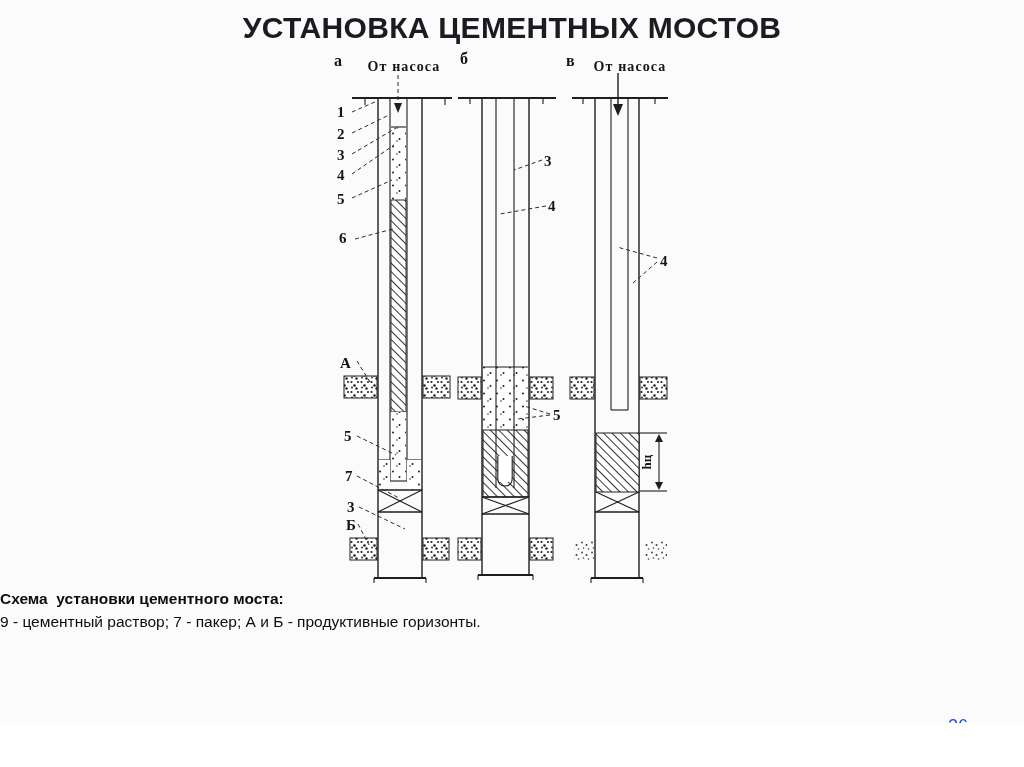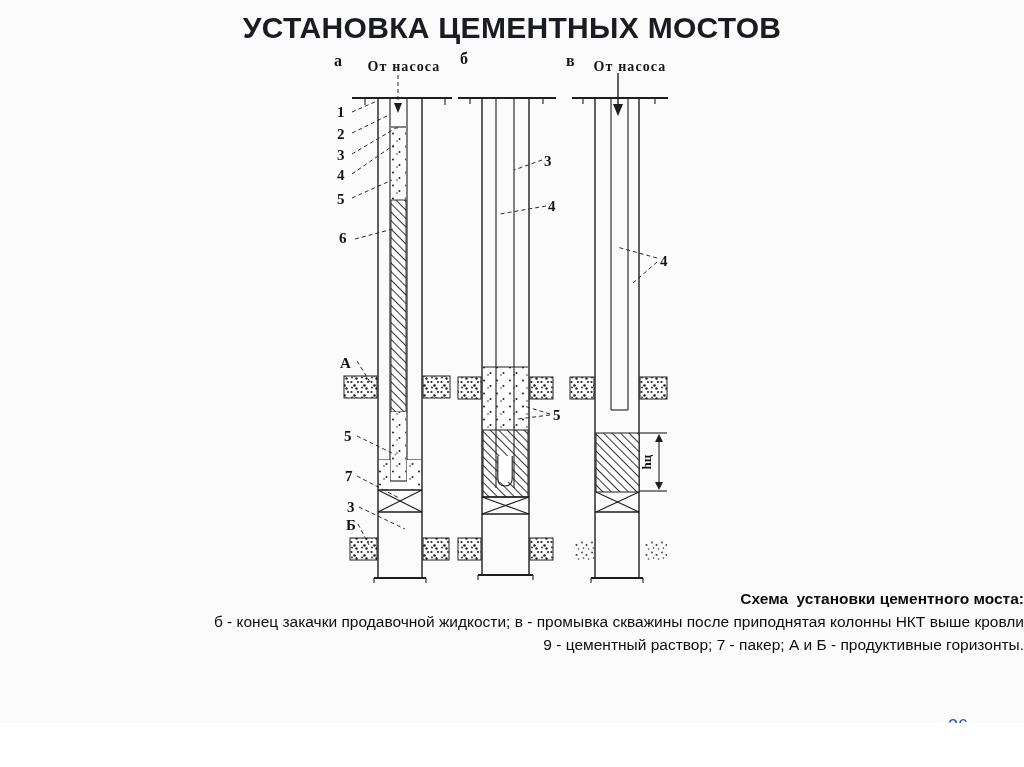--- a/index.html
+++ b/index.html
@@ -1,20 +1,20 @@
 <!DOCTYPE html>
 <html><head>
 <meta charset="utf-8">
 <style>
   html,body{margin:0;padding:0;background:#ffffff;}
   .slide{position:relative;width:1024px;height:723px;background:#fbfbfb;overflow:hidden;
          font-family:"Liberation Sans",sans-serif;text-decoration:underline;}
   .title{position:absolute;top:11px;left:0;width:100%;text-align:center;
          font-weight:700;font-size:30px;letter-spacing:.3px;color:#1b1b22;}
-  .caption{position:absolute;top:587px;left:0;right:0;text-align:right;
+  .caption{position:absolute;top:587px;left:0;right:0;text-align:left;
            font-size:15.5px;line-height:23px;color:#0d0d0d;}
   .caption .head{font-weight:700;white-space:pre;}
   .pageno{position:absolute;top:716px;right:56px;font-size:18px;color:#1d4ed8;}
   svg.diagram{position:absolute;left:330px;top:50px;}
   svg text{font-family:"Liberation Serif",serif;fill:#141414;}
   .fig-num{font-size:15px;font-weight:700;}
   .panel{font-size:16px;font-weight:700;}
   .pump{font-size:14px;font-weight:700;letter-spacing:1.1px;}
   .dim{font-size:13px;font-weight:700;}
   .ln{stroke:#1e1e1e;stroke-width:1.4;fill:none;}
@@ -258,19 +258,18 @@
       <g>
         <path class="leader" d="M657,258 L617,247"></path>
         <path class="leader" d="M657,262 L633,283"></path>
         <text class="fig-num" x="660" y="266">4</text>
       </g>
     </g>
   </svg>
 
   <div class="caption">
     <div class="head">Схема  установки цементного моста:</div>
-    <div>б - конец закачки продавочной жидкости; в - промывка скважины после приподнятая колонны НКТ выше кровли</div>
     <div>9 - цементный раствор; 7 - пакер; А и Б - продуктивные горизонты.</div>
   </div>
 
   <div class="pageno">26</div>
 
 </div>
 
 </body></html>

